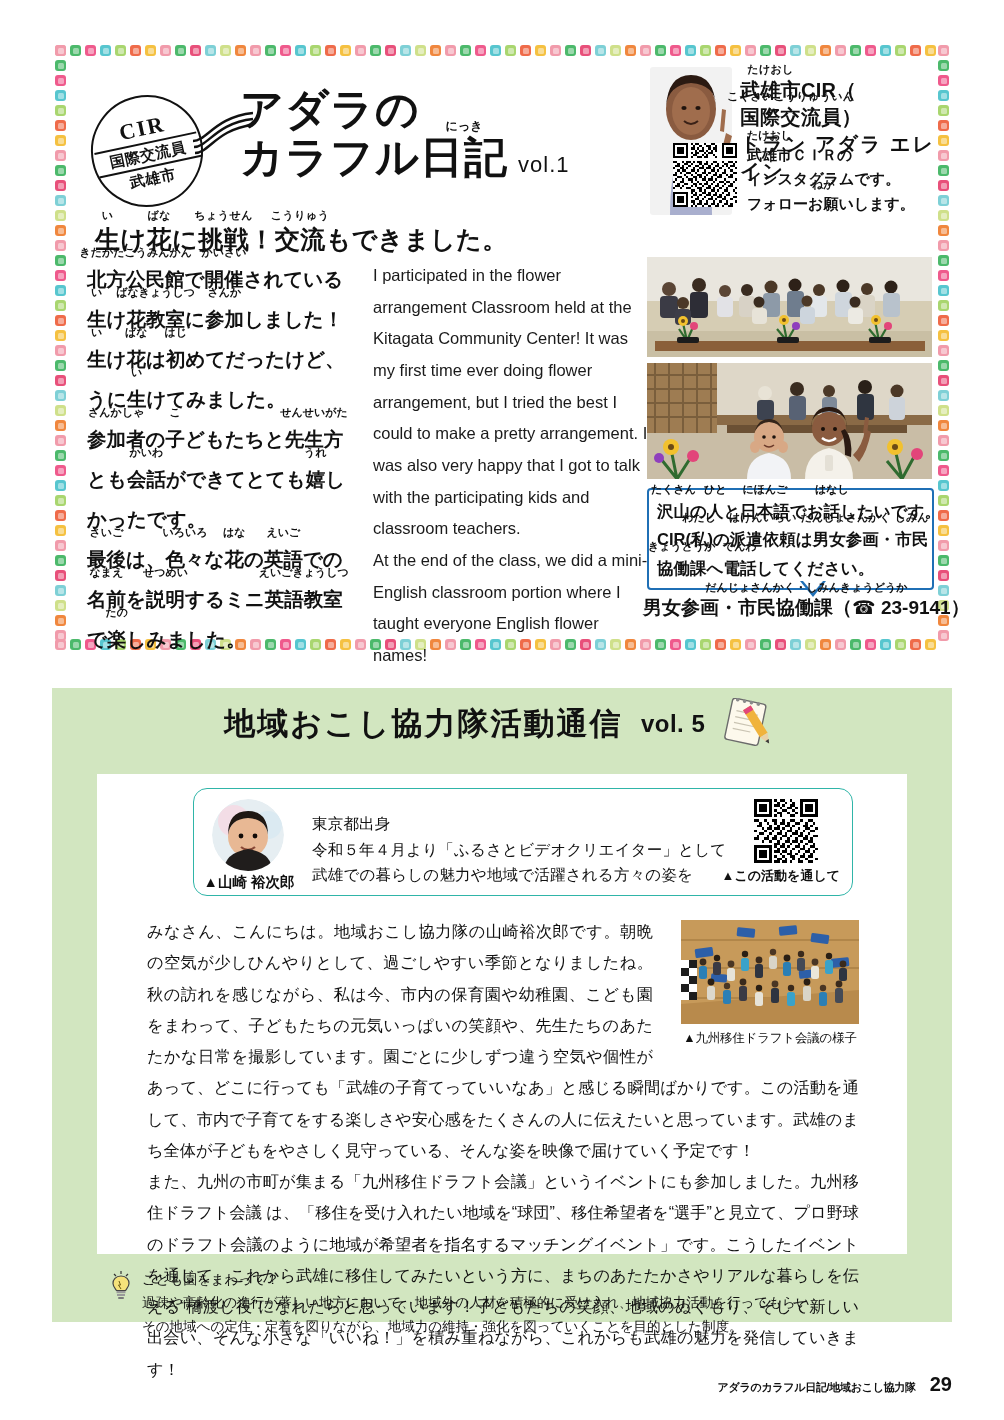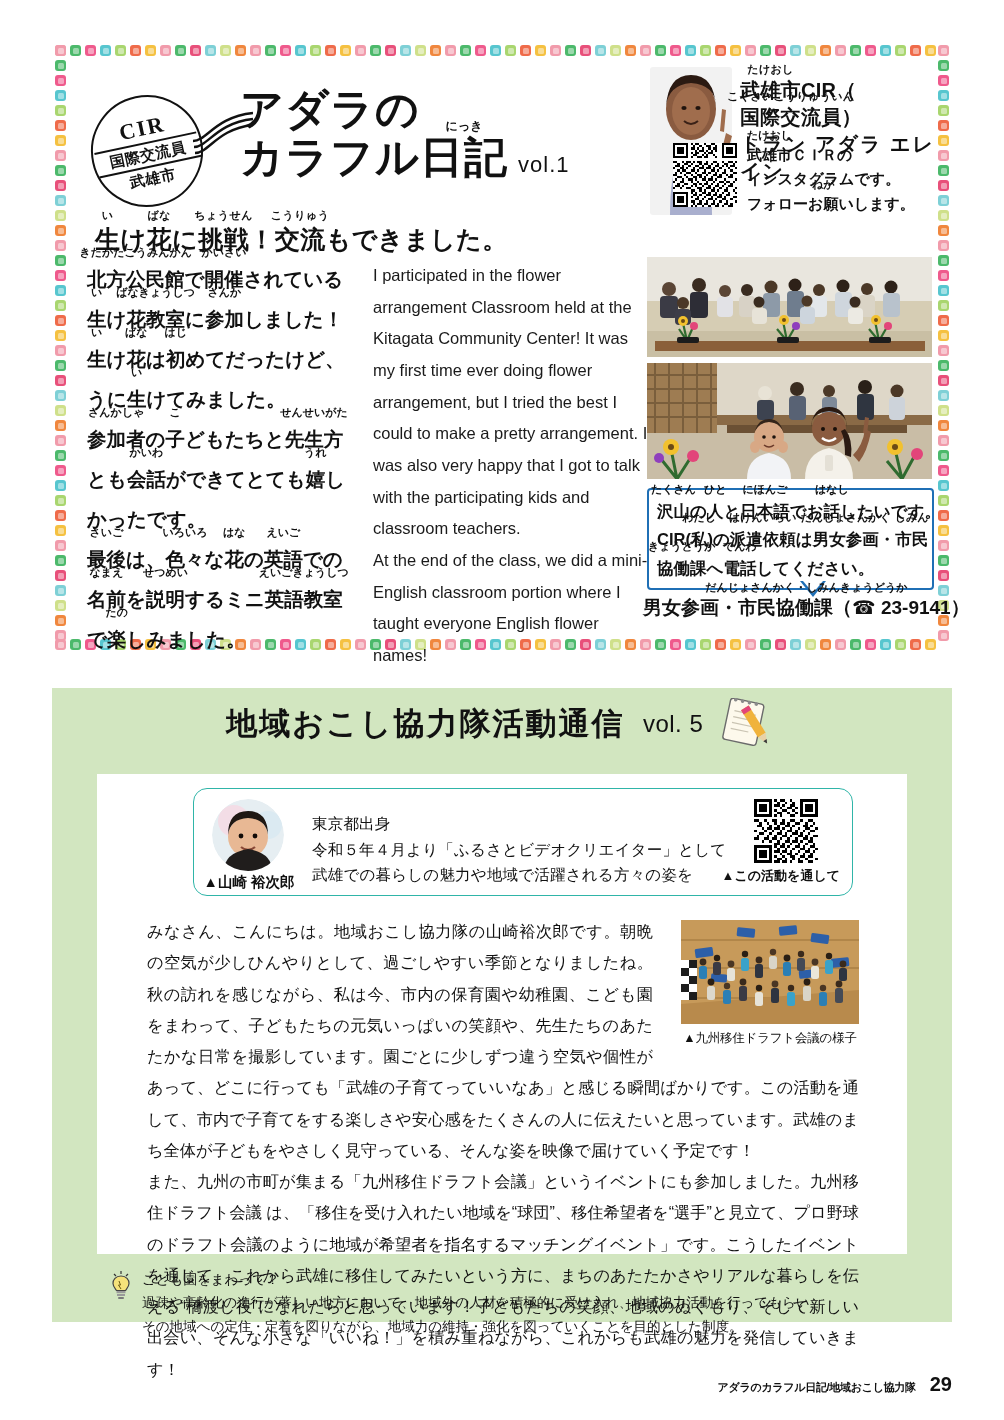--- a/index.html
+++ b/index.html
@@ -143,21 +143,21 @@
     background: #d2e6c0;
   }
   .a2-head {
     position: absolute; left: 0; top: 10px; width: 100%;
     text-align: center;
   }
   .a2-head .ttl {
     font-size: 31px; font-weight: 900; color: #111; letter-spacing: 2px;
     display: inline-block; vertical-align: middle;
   }
-  .a2-head .vol5 { font-size: 24px; font-weight: 400; margin-left: 14px; letter-spacing: 0.5px; }
+  .a2-head .vol5 { font-size: 24px; font-weight: 700; margin-left: 14px; letter-spacing: 0.5px; }
   .notepad { display: inline-block; vertical-align: middle; margin-left: 12px; width: 58px; height: 52px; }
 
   .a2-white {
     position: absolute; left: 45px; top: 86px;
     width: 810px; height: 480px;
     background: #ffffff;
   }
 
   
   .profcard {

